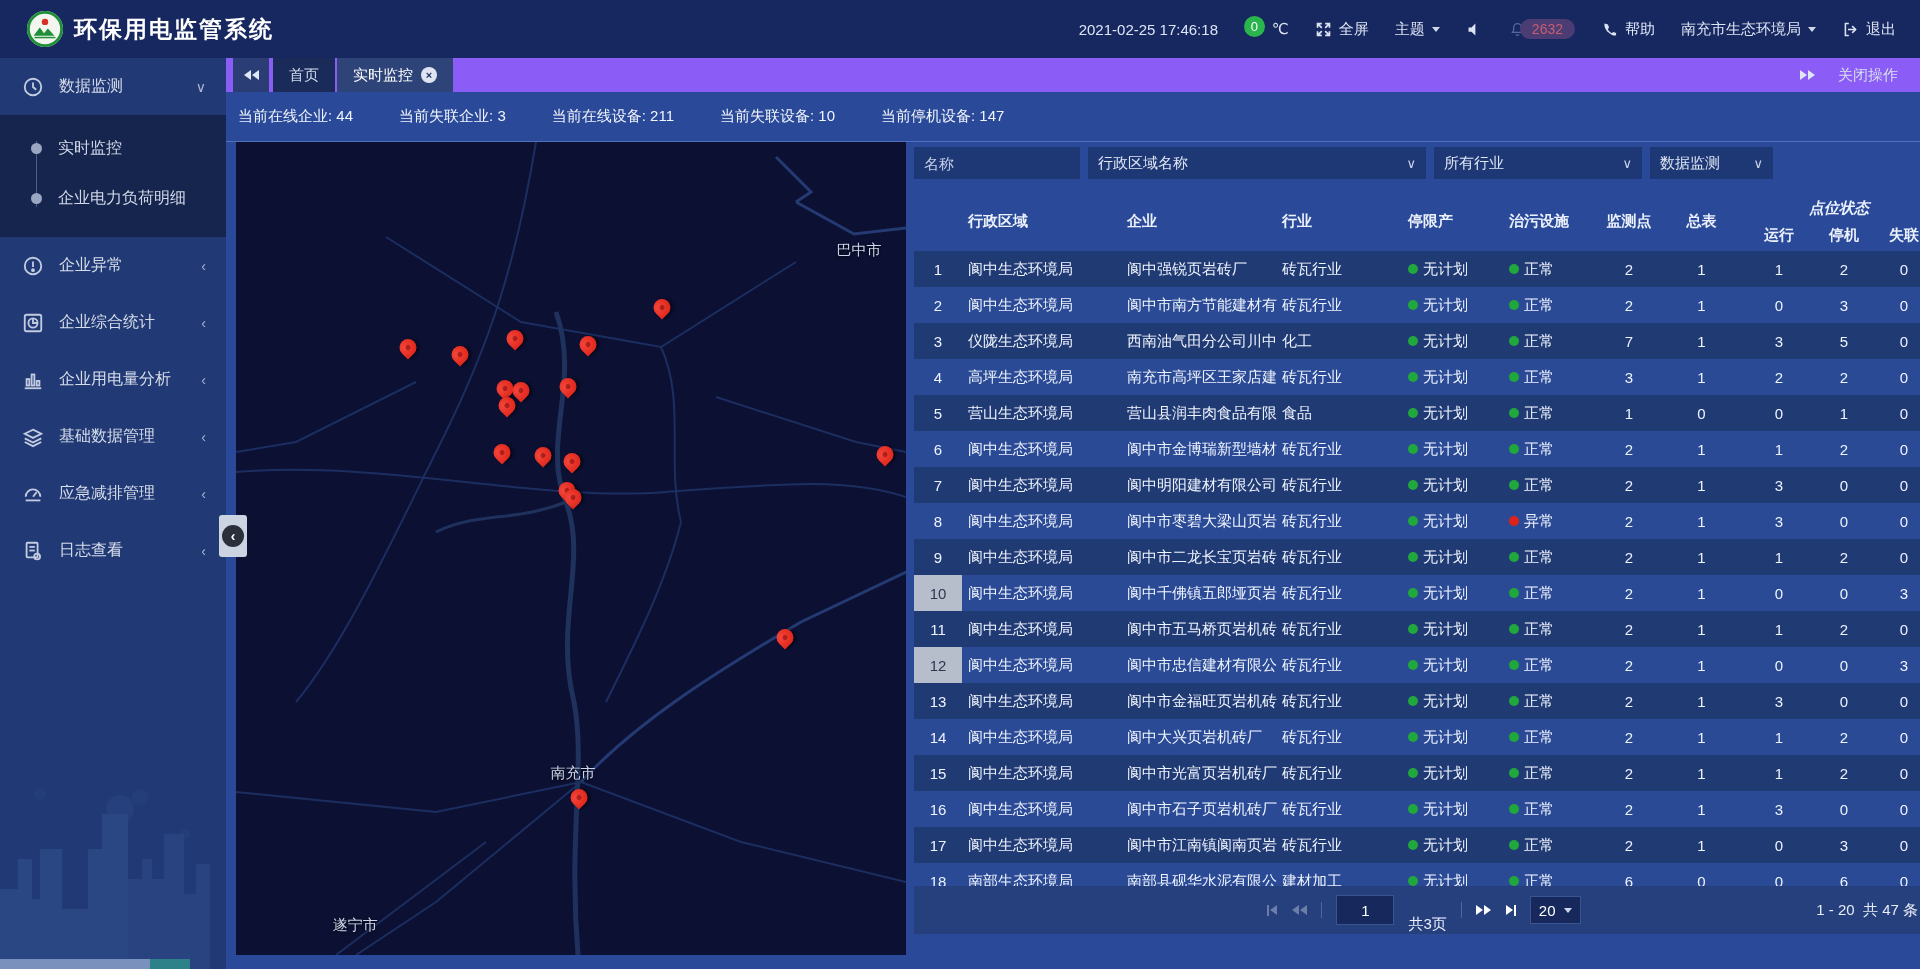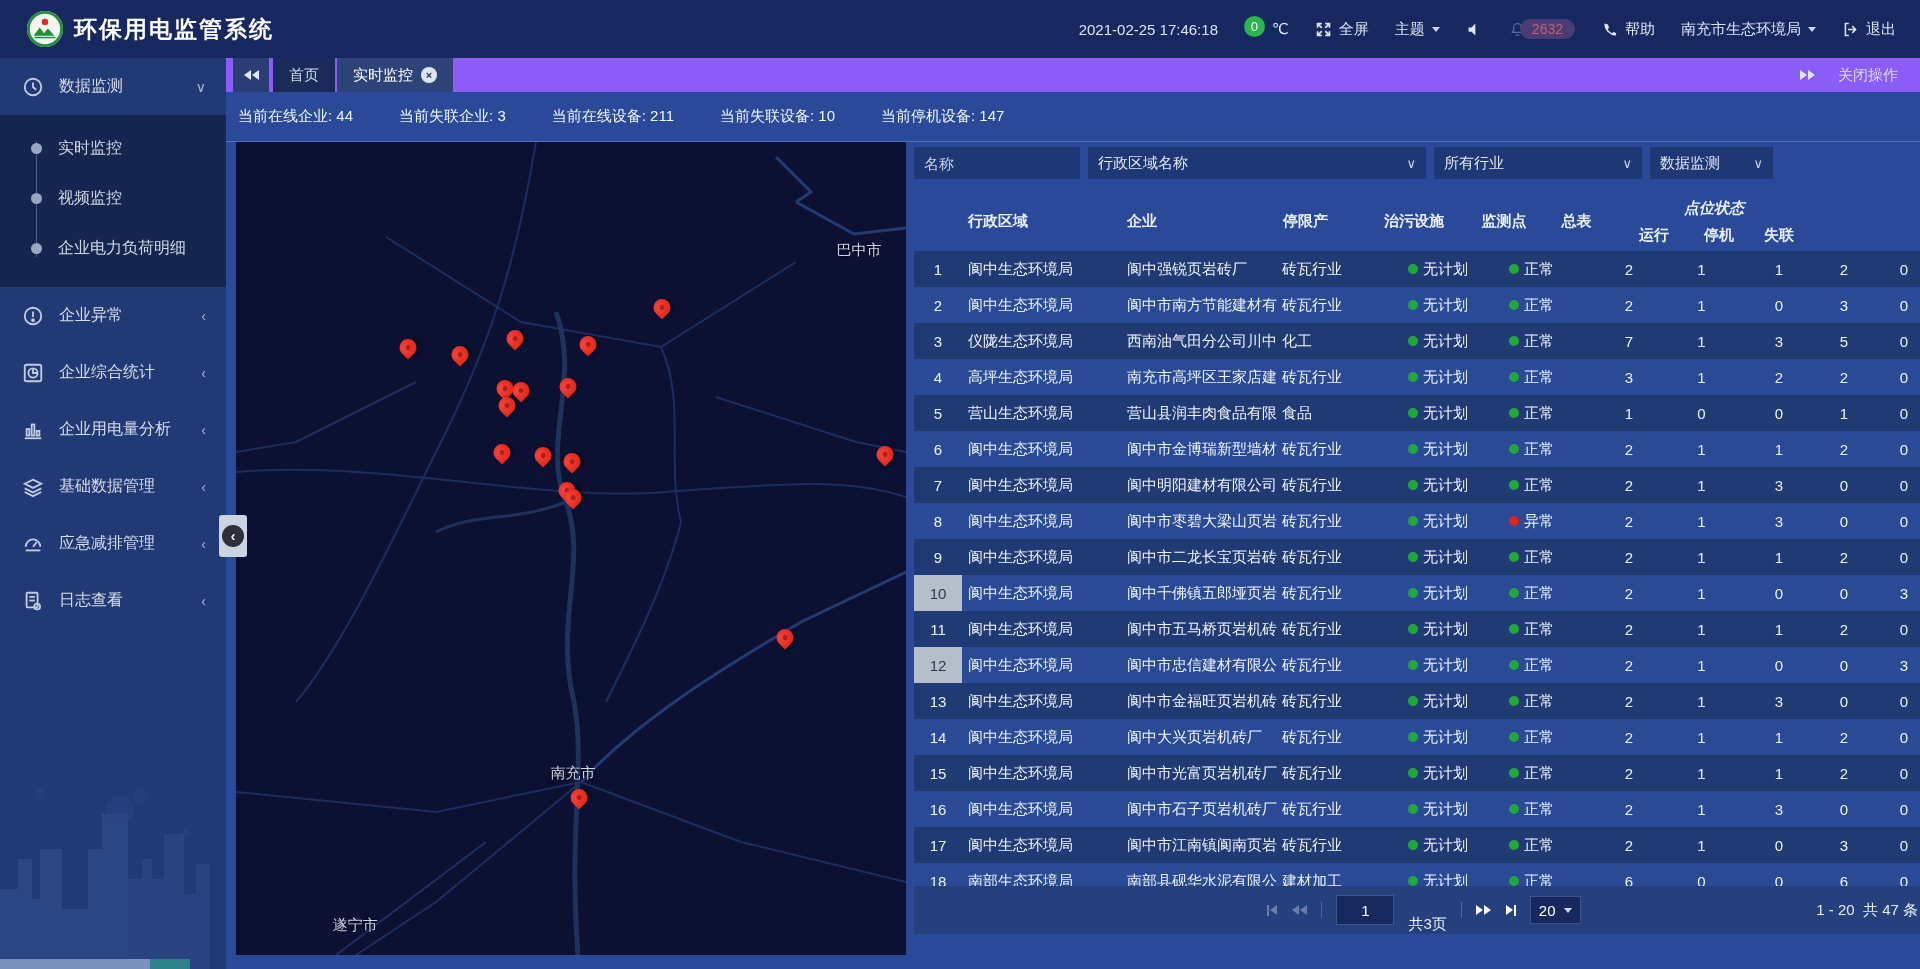--- a/index.html
+++ b/index.html
@@ -173,23 +173,20 @@
               <path d="M12 7v5l3.5 3"></path>
             </svg></span>
           <span>数据监测</span>
           <span class="mi-chev">∨</span>
         </div>
         <div class="submenu">
           <div class="submenu-item">
             <span>实时监控</span>
           </div>
           <div class="submenu-item">
-            <span>视频监控</span>
-          </div>
-          <div class="submenu-item">
             <span>企业电力负荷明细</span>
           </div>
         </div>
         <div class="menu-item">
           <span class="mi-icon"><svg viewBox="0 0 24 24" fill="none" stroke="currentColor" stroke-width="2">
               <circle cx="12" cy="12" r="9"></circle>
               <line x1="12" y1="7" x2="12" y2="13"></line>
               <circle cx="12" cy="16.5" r="1.1" fill="currentColor"></circle>
             </svg></span>
           <span>企业异常</span>
@@ -363,20 +360,21 @@
             <span>数据监测</span>
             <span class="sel-caret">∨</span>
           </div>
         </div>
 
         <div class="table-wrap">
           <div class="thead">
             <div class="th c-no"></div>
             <div class="th c-region">行政区域</div>
             <div class="th c-company">企业</div>
+            <div class="th c-industry">行业</div>
             <div class="th c-prod">停限产</div>
             <div class="th c-fac">治污设施</div>
             <div class="th c-points">监测点</div>
             <div class="th c-meters">总表</div>
             <div class="th-group">
               <div class="th-group-label">点位状态</div>
               <div class="th-group-cols">
                 <div class="th c-run">运行</div>
                 <div class="th c-stop">停机</div>
                 <div class="th c-lost">失联</div>

